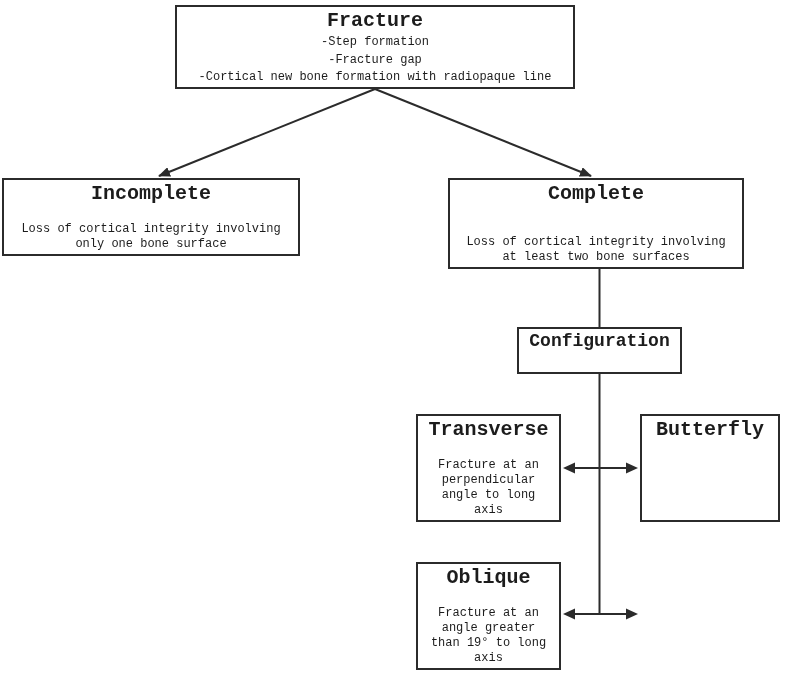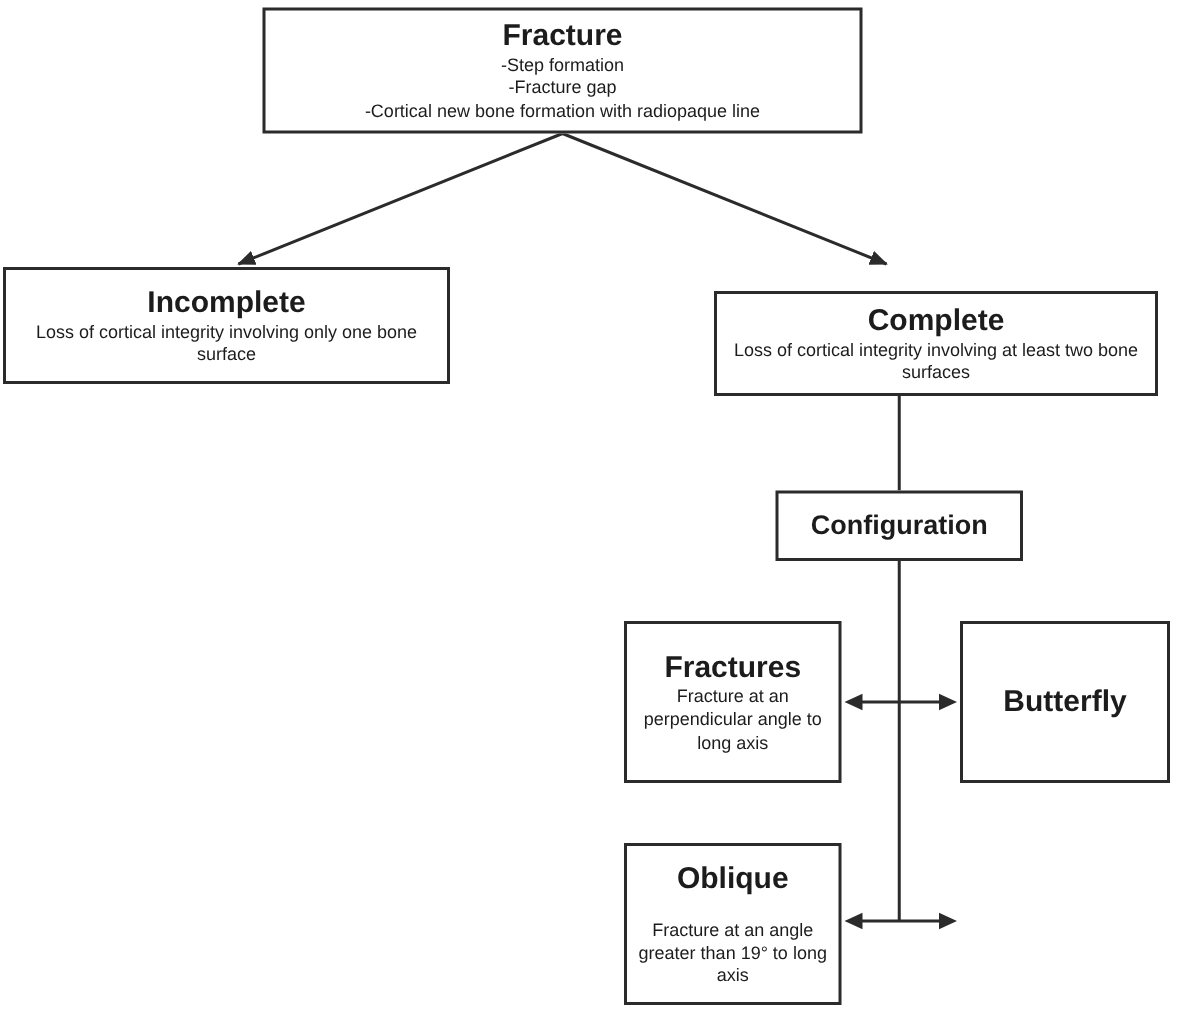--- a/index.html
+++ b/index.html
@@ -28,39 +28,40 @@
   }
   .connectors line { stroke: var(--line-color); stroke-width: 2; }
   .connectors polygon, .connectors marker path { fill: var(--line-color); }
 
   .node {
     position: absolute;
     background: var(--box-bg);
     border: 2px solid var(--line-color);
     display: flex;
     flex-direction: column;
-    justify-content: center;
+    justify-content: space-between;
     align-items: center;
     text-align: center;
     padding: 2px 6px;
+    font-family: Liberation Mono, monospace;
   }
   .node .title {
     font-weight: bold;
     font-size: 20px;
     line-height: 1.2;
   }
   .node .desc, .node .bullet {
     font-size: 12px;
     line-height: 1.26;
   }
 
   
   #n-fracture      { left: 175px; top: 5px;   width: 400px; height: 84px; }
   #n-incomplete    { left: 2px;   top: 178px; width: 298px; height: 78px; }
-  #n-complete      { left: 476px; top: 178px; width: 296px; height: 70px; margin-top: 16px; }
+  #n-complete      { left: 448px; top: 178px; width: 296px; height: 91px; }
   #n-configuration { left: 517px; top: 327px; width: 165px; height: 47px; }
   #n-configuration .title { font-size: 18px; }
   #n-transverse    { left: 416px; top: 414px; width: 145px; height: 108px; }
   #n-butterfly     { left: 640px; top: 414px; width: 140px; height: 108px; gap: 40px; }
   #n-oblique       { left: 416px; top: 562px; width: 145px; height: 108px; gap: 15px; }
   #n-comminuted    { left: 640px; top: 562px; width: 140px; height: 108px; }
 </style>
 </head>
 <body>
 
@@ -109,21 +110,21 @@
   <div class="node" id="n-complete">
     <div class="title">Complete</div>
     <div class="desc">Loss of cortical integrity involving at least two bone surfaces</div>
   </div>
 
   <div class="node" id="n-configuration">
     <div class="title">Configuration</div>
   </div>
 
   <div class="node" id="n-transverse">
-    <div class="title">Fractures</div>
+    <div class="title">Transverse</div>
     <div class="desc">Fracture at an perpendicular angle to long axis</div>
   </div>
 
   <div class="node" id="n-butterfly">
     <div class="title">Butterfly</div>
   </div>
 
   <div class="node" id="n-oblique">
     <div class="title">Oblique</div>
     <div class="desc">Fracture at an angle greater than 19° to long axis</div>

